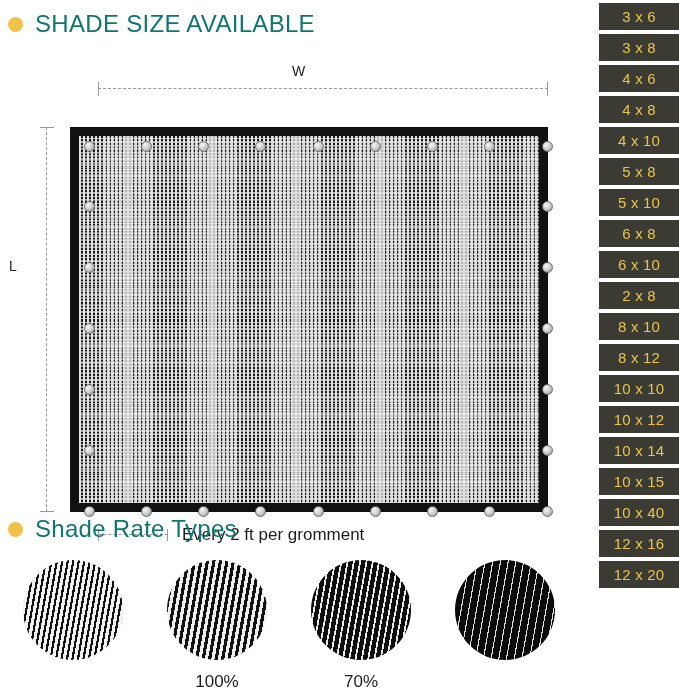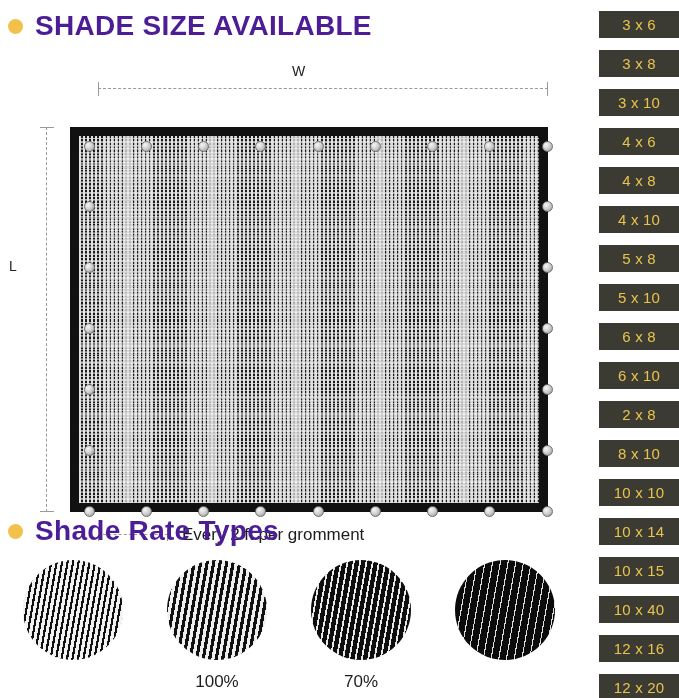--- a/index.html
+++ b/index.html
@@ -35,23 +35,23 @@
     gap: 12px;
   }
   .heading .bullet {
     width: 15px;
     height: 15px;
     border-radius: 50%;
     background: #f2c14b;
     flex: 0 0 auto;
   }
   .heading .htext {
-    font-size: 28px;
-    font-weight: bold;
-    color: #4c1d95;
+    font-size: 24px;
+    font-weight: normal;
+    color: #0f766e;
     letter-spacing: 0.3px;
     white-space: nowrap;
   }
 
   #heading-shade-size { position: absolute; left: 8px; top: 10px; }
   #heading-shade-rate { position: absolute; left: 8px; top: 515px; }
 
   
   .diagram {
     position: absolute;
@@ -236,21 +236,20 @@
   .size-chip {
     height: 27px;
     background: #3b3b33;
     color: #e9c44c;
     font-size: 15px;
     display: flex;
     align-items: center;
     justify-content: center;
     flex: 0 0 auto;
     letter-spacing: 0.2px;
-    margin-top: 8px;
   }
 </style>
 </head>
 <body>
 
 <div class="page">
 
   <div class="left">
 
     <div class="heading" id="heading-shade-size">
@@ -334,31 +333,32 @@
       <div class="rate">
         <div class="disc r90"></div>
       </div>
     </div>
 
   </div>
 
   <div class="sizes" id="size-list">
       <div class="size-chip">3 x 6</div>
       <div class="size-chip">3 x 8</div>
-      <div class="size-chip">3 x 10</div>
       <div class="size-chip">4 x 6</div>
       <div class="size-chip">4 x 8</div>
       <div class="size-chip">4 x 10</div>
       <div class="size-chip">5 x 8</div>
       <div class="size-chip">5 x 10</div>
       <div class="size-chip">6 x 8</div>
       <div class="size-chip">6 x 10</div>
       <div class="size-chip">2 x 8</div>
       <div class="size-chip">8 x 10</div>
+      <div class="size-chip">8 x 12</div>
       <div class="size-chip">10 x 10</div>
+      <div class="size-chip">10 x 12</div>
       <div class="size-chip">10 x 14</div>
       <div class="size-chip">10 x 15</div>
       <div class="size-chip">10 x 40</div>
       <div class="size-chip">12 x 16</div>
       <div class="size-chip">12 x 20</div>
     </div>
 
 </div>
 
 </body></html>

